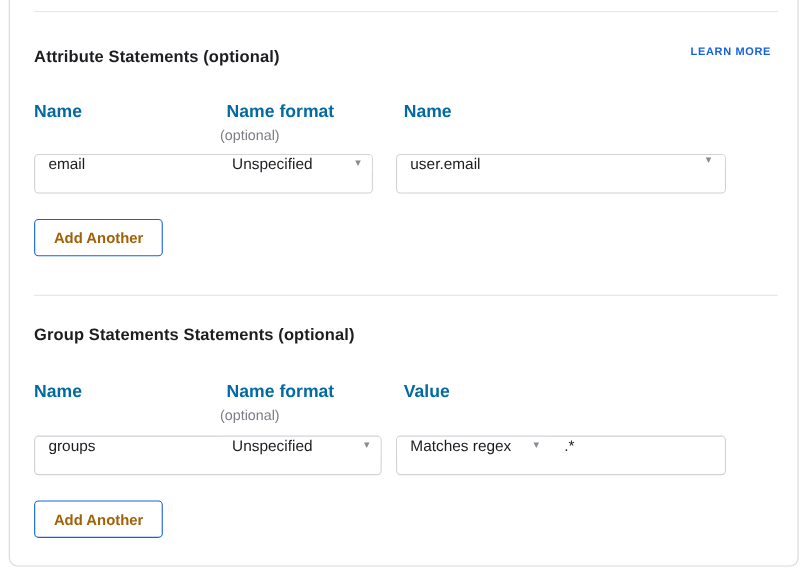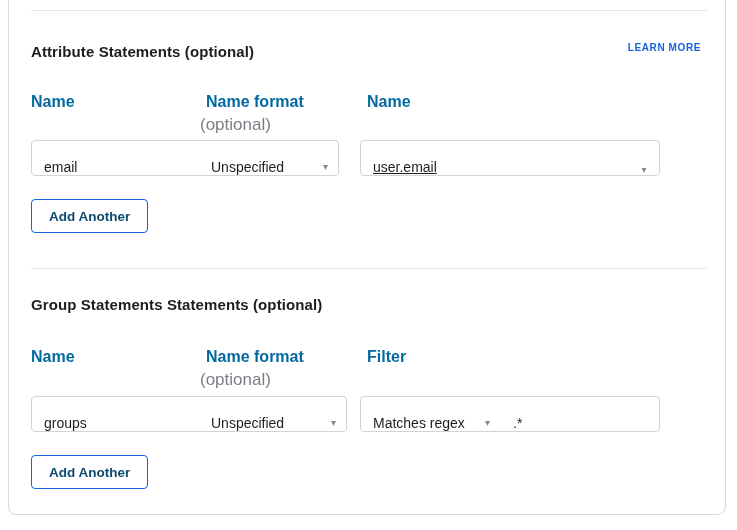--- a/index.html
+++ b/index.html
@@ -57,40 +57,40 @@
     cursor: pointer;
   }
   .col-label {
     position: absolute;
     font-size: 16px;
     font-weight: 700;
     color: #0369a1;
   }
   .optional-note {
     position: absolute;
-    font-size: 17px;
+    font-size: 13px;
     font-weight: 400;
     color: #7d7d85;
   }
   .row1-labels { top: 93px; }
   .row2-labels { top: 348px; }
   .col-1 { left: 31px; }
   .col-2 { left: 206px; }
   .col-3 { left: 367px; }
   .opt-1 { top: 115px; left: 200px; }
   .opt-2 { top: 370px; left: 200px; }
 
   .compound {
     position: absolute;
     height: 36px;
     border: 1px solid #d2d2d7;
     border-radius: 4px;
     background: #ffffff;
     display: flex;
-    align-items: flex-end;
+    align-items: flex-start;
     overflow: hidden;
   }
   .compound .divider {
     width: 1px;
     background: #d2d2d7;
     flex: 0 0 1px;
   }
   .compound input {
     border: none;
     outline: none;
@@ -127,34 +127,34 @@
   }
   .caret-only .caret { margin-left: 0; }
 
   .name-compound-1 { left: 31px; top: 140px; width: 308px; }
   .value-compound-1 { left: 360px; top: 140px; width: 300px; }
   .name-compound-2 { left: 31px; top: 396px; width: 316px; }
   .filter-compound-2 { left: 360px; top: 396px; width: 300px; }
 
   .name-input { flex: 0 0 166px; width: 166px; }
   .format-select { flex: 1; }
-  .value-input { flex: 1; text-decoration: underline; }
+  .value-input { flex: 1; }
   .value-caret { flex: 0 0 30px; }
   .filter-select { flex: 0 0 139px; gap: 10px; }
   .filter-input { flex: 1; }
 
   .add-btn {
     position: absolute;
     left: 31px;
     height: 34px;
     padding: 0 17px;
     background: #ffffff;
     border: 1px solid #1662dd;
     border-radius: 4px;
-    color: #0c4a6e;
+    color: #a16207;
     font-family: "Liberation Sans", sans-serif;
     font-size: 13.5px;
     font-weight: 700;
     cursor: pointer;
   }
   .add-btn-1 { top: 199px; }
   .add-btn-2 { top: 455px; }
 </style>
 </head>
 <body>
@@ -191,21 +191,21 @@
   </div>
 
   <button class="add-btn add-btn-1">Add Another</button>
 
   <div class="hr hr-2"></div>
 
   <div class="section-heading heading-2">Group Statements Statements (optional)</div>
 
   <div class="col-label row2-labels col-1">Name</div>
   <div class="col-label row2-labels col-2">Name format</div>
-  <div class="col-label row2-labels col-3">Filter</div>
+  <div class="col-label row2-labels col-3">Value</div>
   <div class="optional-note opt-2">(optional)</div>
 
   <div class="compound name-compound-2">
     <input class="name-input" type="text" value="groups" style="">
     <div class="divider"></div>
     <div class="selectbox format-select">
       <span>Unspecified</span>
       <span class="caret">▾</span>
     </div>
   </div>

